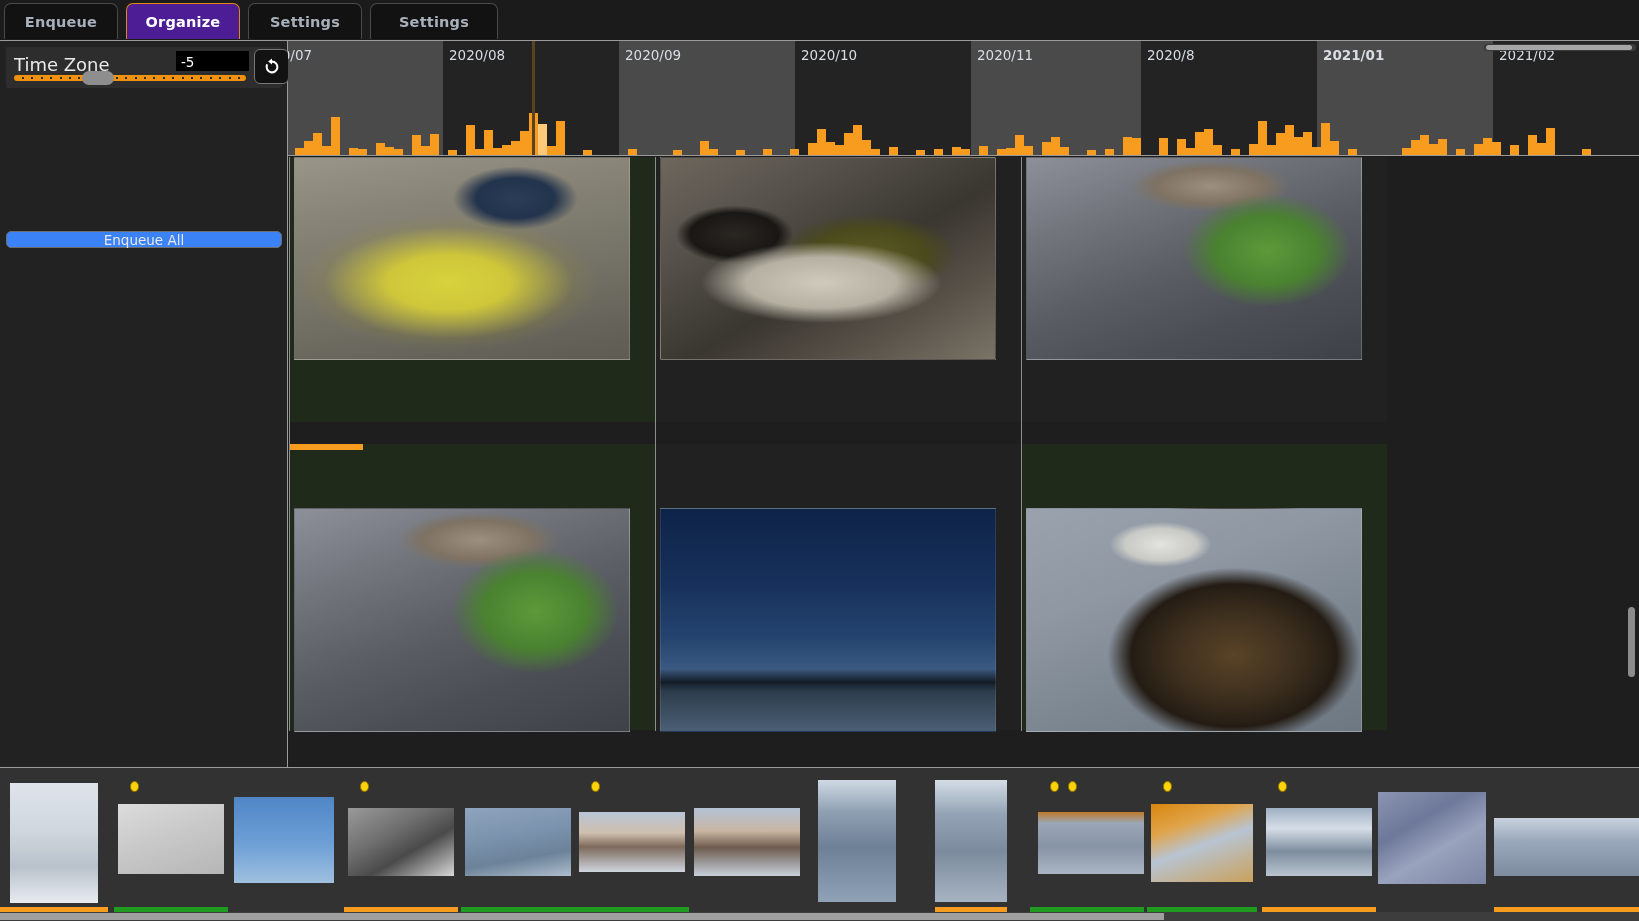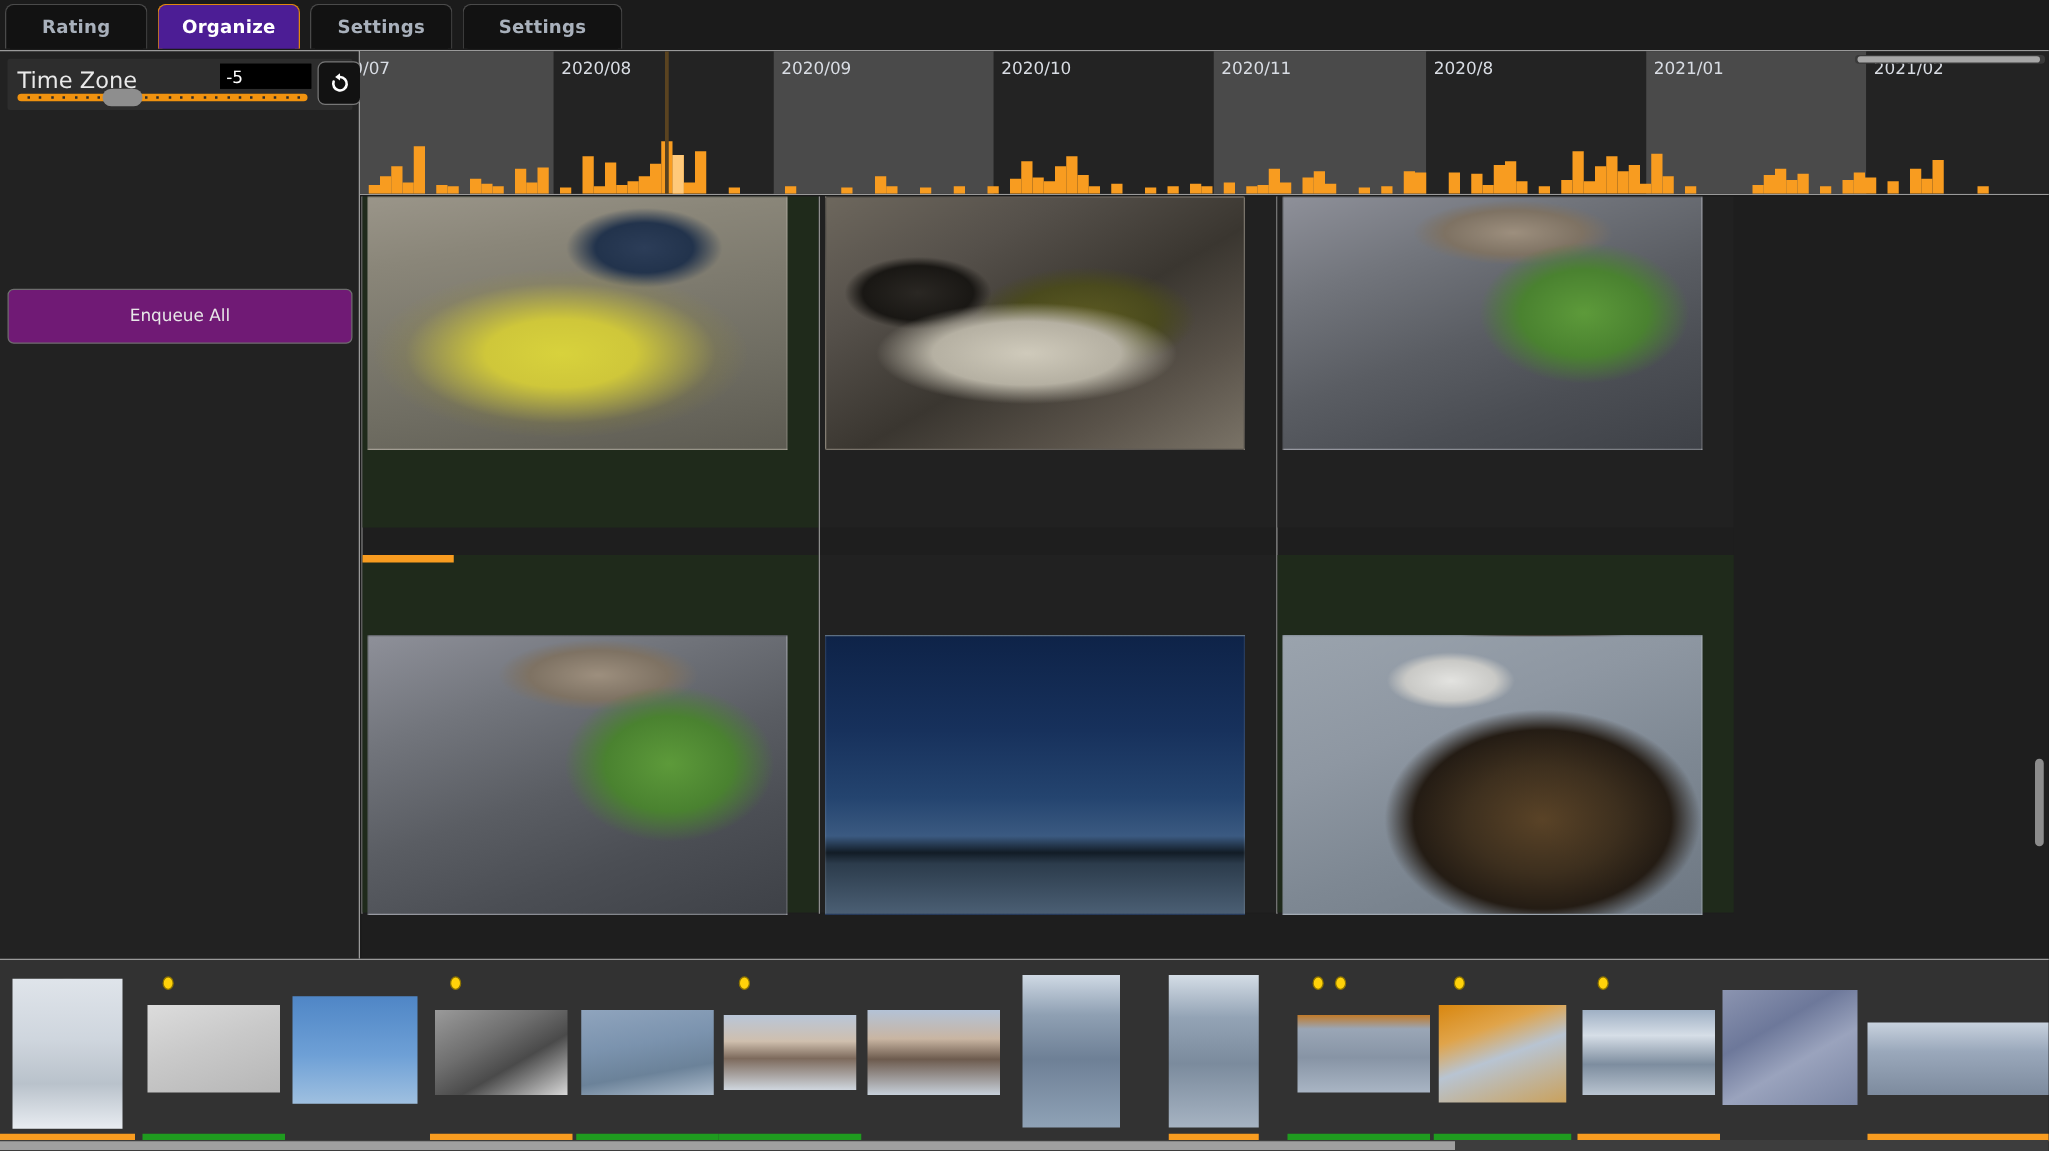--- a/index.html
+++ b/index.html
@@ -75,22 +75,22 @@
     position:absolute; top:2px; width:2px; height:2px;
     background:#2b2b2b;
   }
   .sl-handle{
     position:absolute; top:24px;
     width:32px; height:14px;
     background:#8e8e8e; border-radius:7px;
   }
   #enqueue-all{
     position:absolute; left:6px; top:190px;
-    width:276px; height:44px;
-    background:#701a75;
+    width:276px; height:17px;
+    background:#3b82f6;
     border:1px solid #6d6d6d; border-radius:5px;
     color:#e8e8e8; font-size:13.5px;
     display:flex; align-items:center; justify-content:center;
     cursor:pointer;
   }
 
   
   #timeline{
     position:absolute; left:288px; top:40px;
     width:1351px; height:116px;
@@ -236,21 +236,21 @@
   }
   .sel-top-bar{
     position:absolute; height:5px; background:#f89c20;
   }
 </style>
 </head>
 <body>
 
 <div id="tabbar">
     <div class="tab" style="left: 4px; width: 114px;">
-      <span>Rating</span>
+      <span>Enqueue</span>
     </div>
     <div class="tab active" style="left: 126px; width: 114px;">
       <span>Organize</span>
     </div>
     <div class="tab" style="left: 248px; width: 114px;">
       <span>Settings</span>
     </div>
     <div class="tab" style="left: 370px; width: 128px;">
       <span>Settings</span>
     </div>
@@ -316,21 +316,21 @@
       </div>
       <div class="month dark" style="left: 507px; width: 176px;">
         <div class="month-label">2020/10</div>
       </div>
       <div class="month light" style="left: 683px; width: 170px;">
         <div class="month-label">2020/11</div>
       </div>
       <div class="month dark" style="left: 853px; width: 176px;">
         <div class="month-label">2020/8</div>
       </div>
-      <div class="month light" style="left: 1029px; width: 176px;">
+      <div class="month light" style="left: 1029px; width: 176px; font-weight: bold;">
         <div class="month-label">2021/01</div>
       </div>
       <div class="month dark" style="left: 1205px; width: 160px;">
         <div class="month-label">2021/02</div>
       </div>
     </div>
   <div id="bars-host">
       <div class="hbar" style="left: 7px; width: 9px; height: 7px;"></div>
       <div class="hbar" style="left: 16px; width: 9px; height: 14px;"></div>
       <div class="hbar" style="left: 25px; width: 9px; height: 22px;"></div>

